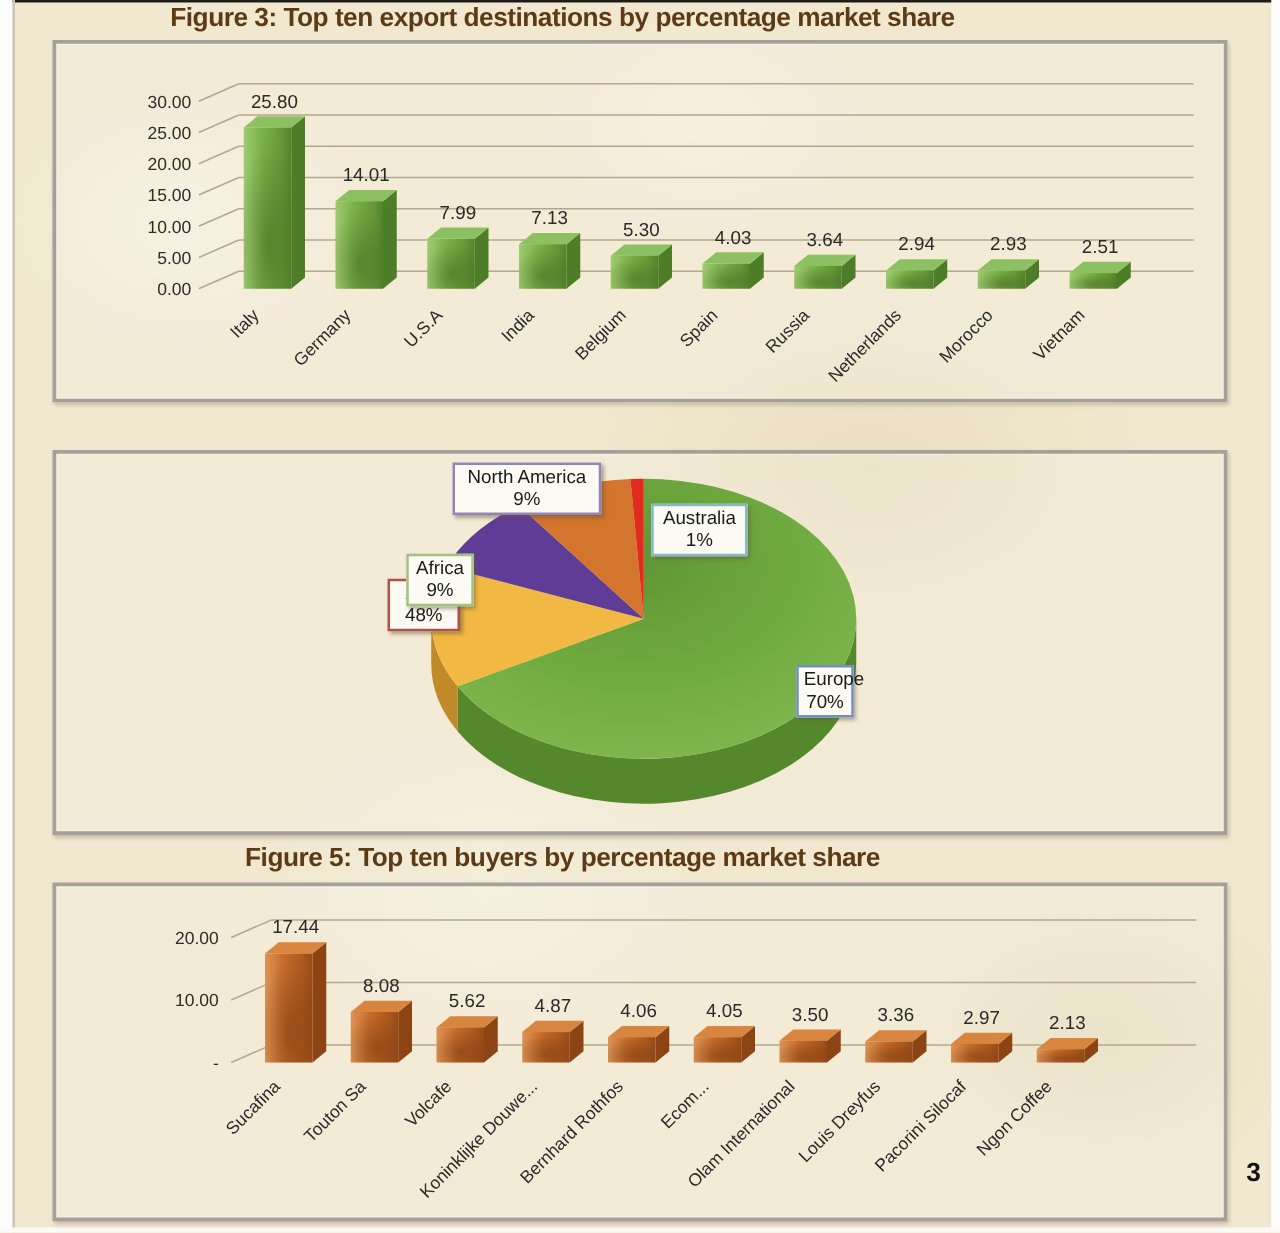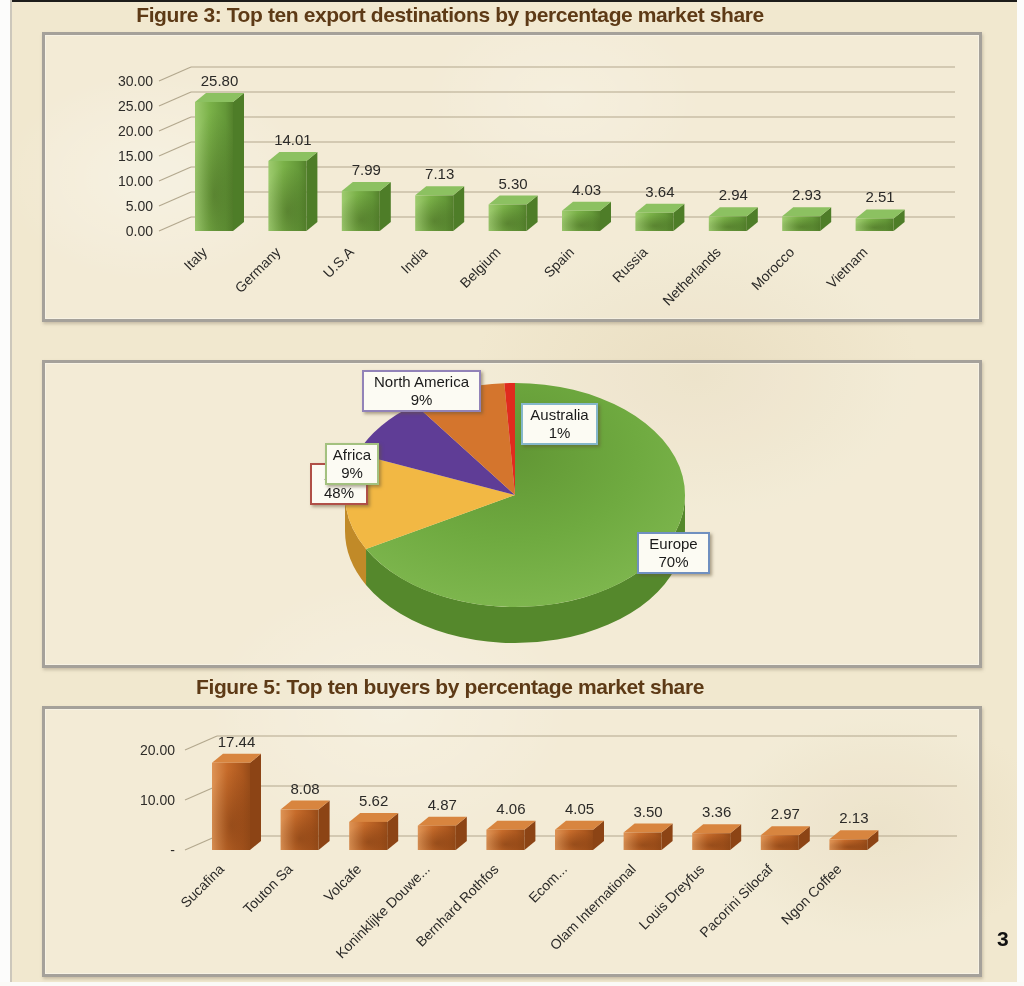--- a/index.html
+++ b/index.html
@@ -163,21 +163,21 @@
         </radialGradient>
       </defs>
     <path d="M 640,132 A 170 112 0 0 1 321.02786439254317,185.95641149939212 L 321.02786439254317,221.95641149939212 A 170 112 0 0 0 640,168 Z" fill="#55882c"></path>
         <path d="M 321.02786439254317,185.95641149939212 A 170 112 0 0 1 300,132.00000000000003 L 300,168.00000000000003 A 170 112 0 0 0 321.02786439254317,221.95641149939212 Z" fill="#c18a28"></path>
         <path d="M 470 132 L 470,20 A 170 112 0 1 1 321.02786439254317,185.95641149939212 Z" fill="url(#gPieGreen)"></path>
         <path d="M 470 132 L 321.02786439254317,185.95641149939212 A 170 112 0 0 1 311.93799739899725,90.77005009931604 Z" fill="#f2b844"></path>
         <path d="M 470 132 L 311.93799739899725,90.77005009931604 A 170 112 0 0 1 370.0765071102795,41.3900966300059 Z" fill="#5f3d96"></path>
         <path d="M 470 132 L 370.0765071102795,41.3900966300059 A 170 112 0 0 1 459.3256116800167,20.22100641603359 Z" fill="#d4752d"></path>
         <path d="M 470 132 L 459.3256116800167,20.22100641603359 A 170 112 0 0 1 469.99999999999994,20 Z" fill="#e02b1e"></path>
       </svg>
-  <div class="pie-label" style="left: 592px; top: 169px; width: 73px; border-color: rgb(112, 144, 192);">
+  <div class="pie-label" style="left: 592px; top: 169px; width: 46px; border-color: rgb(112, 144, 192);">
         <span>Europe</span>
         <span>70%</span>
       </div>
       <div class="pie-label" style="left: 265px; top: 100px; width: 58px; border-color: rgb(176, 80, 72);">
         <span>Asia</span>
         <span>48%</span>
       </div>
       <div class="pie-label" style="left: 280px; top: 38px; width: 54px; border-color: rgb(163, 193, 127); margin-top: 42px;">
         <span>Africa</span>
         <span>9%</span>

